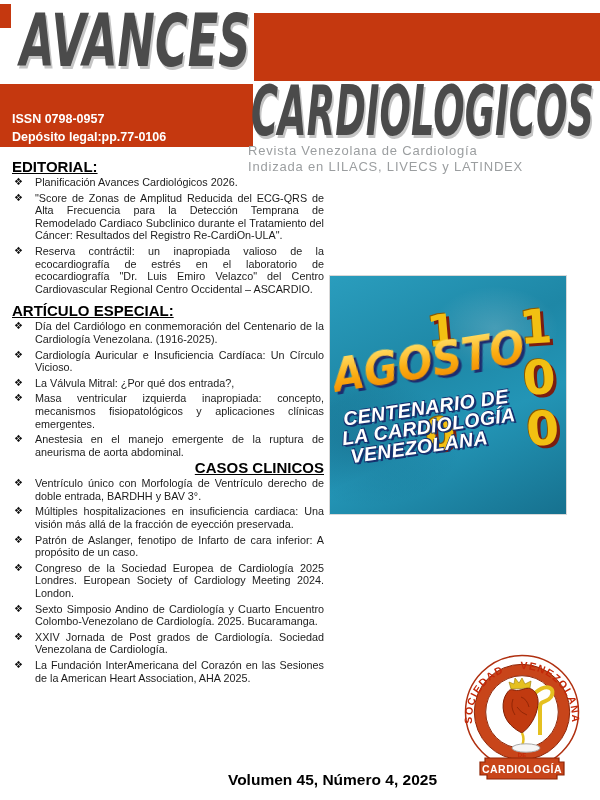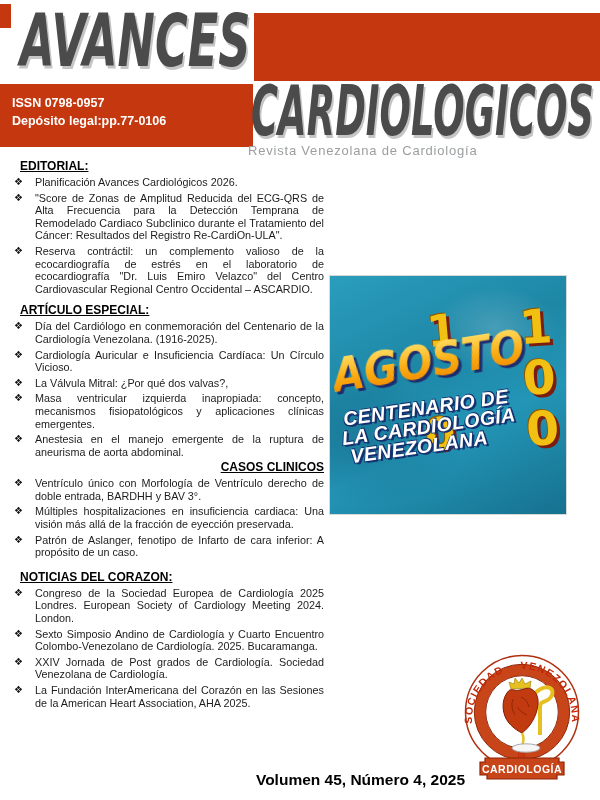--- a/index.html
+++ b/index.html
@@ -17,38 +17,38 @@
     left:20px;top:4px;width:400px;height:72px;line-height:72px;
     font-family:"DejaVu Sans",sans-serif;font-weight:bold;font-style:italic;
     font-size:72px;color:#4b4b4b;white-space:nowrap;
     transform:scale(0.62,1.02);transform-origin:left top;
     text-shadow:3px 3px 0 rgba(90,90,90,.35);
   }
   .redbar-top{left:254px;top:13px;width:346px;height:68px;background:#c5380f;}
   .redbox-issn{
     left:0;top:84px;width:253px;height:63px;background:#c5380f;
     color:#ffffff;font-weight:bold;font-size:12.5px;line-height:18px;
-    padding:10px 0 0 12px;box-sizing:border-box;white-space:nowrap;
+    padding:26px 0 0 12px;box-sizing:border-box;white-space:nowrap;
   }
   .title-cardio{
     left:251px;top:80px;width:640px;height:62px;line-height:62px;
     font-family:"DejaVu Sans",sans-serif;font-weight:bold;font-style:italic;
     font-size:66px;color:#4b4b4b;white-space:nowrap;
     transform:scale(0.56,1.04);transform-origin:left top;
     text-shadow:3px 3px 0 rgba(90,90,90,.35);
   }
   .subtitle{
     left:248px;top:143px;width:352px;text-align:left;
     color:#9b9ea0;font-size:13px;line-height:15.5px;letter-spacing:.8px;white-space:nowrap;
   }
 
   
   .toc{left:12px;top:160px;width:312px;color:#1c1c1c;}
   .toc h3{
-    margin:0 0 3px 8px;font-size:12px;font-weight:bold;line-height:13px;
+    margin:0 0 3px 0;font-size:15px;font-weight:bold;line-height:13px;
     text-decoration:underline;color:#000;
   }
   .toc h3.g1{margin-top:9px;} .toc h3.g2{margin-top:9px;}
   .toc h3.g3{margin-top:8px;} .toc h3.g4{margin-top:2px;text-align:right;}
   .toc h3.g5{margin-top:12px;}
   .ti{
     position:relative;padding-left:23px;margin-bottom:3px;
     font-size:10.8px;line-height:12.6px;text-align:justify;
   }
   .ti .b{position:absolute;left:2px;top:0;font-size:10px;color:#111;}
@@ -83,61 +83,61 @@
   .cent{
     left:12px;top:134px;transform:rotate(-8deg);transform-origin:left top;
     color:#ffffff;font-weight:bold;font-style:italic;
     font-size:19.5px;line-height:19px;letter-spacing:.4px;white-space:nowrap;
     text-shadow:2px 2px 0 #15306e,-1px 1px 0 #15306e,1px -1px 0 #15306e;
   }
   .cent .l2{margin-left:-4px;} .cent .l3{margin-left:2px;}
 
   
   .volume{
-    left:200px;top:771px;width:265px;text-align:right;
+    left:200px;top:771px;width:265px;text-align:center;
     font-size:15.5px;font-weight:bold;color:#000;white-space:nowrap;
   }
   .svc-wrap{left:451px;top:649px;width:142px;height:140px;}
 </style>
 </head>
 <body>
 
 <div class="abs corner-tab"></div>
 <div class="abs title-avances">AVANCES</div>
 <div class="abs redbar-top"></div>
 <div class="abs redbox-issn">
   <div>ISSN 0798-0957</div>
   <div>Depósito legal:pp.77-0106</div>
 </div>
 <div class="abs title-cardio">CARDIOLOGICOS</div>
 <div class="abs subtitle">
   <div>Revista Venezolana de Cardiología</div>
+  <div>Indizada en LILACS, LIVECS y LATINDEX</div>
 </div>
 
 <div class="abs toc">
   <h3>EDITORIAL:</h3>
   <div class="ti"><span class="b">❖</span><span>Planificación Avances Cardiológicos 2026.</span></div>
 
   <div class="ti"><span class="b">❖</span><span>"Score de Zonas de Amplitud Reducida del ECG-QRS de Alta Frecuencia para la Detección Temprana de Remodelado Cardiaco Subclinico durante el Tratamiento del Cáncer: Resultados del Registro Re-CardiOn-ULA".</span></div>
-  <div class="ti"><span class="b">❖</span><span>Reserva contráctil: un complemento valioso de la ecocardiografía de estrés en el laboratorio de ecocardiografía "Dr. Luis Emiro Velazco" del Centro Cardiovascular Regional Centro Occidental – ASCARDIO.</span></div>
+  <div class="ti"><span class="b">❖</span><span>Reserva contráctil: un inapropiada valioso de la ecocardiografía de estrés en el laboratorio de ecocardiografía "Dr. Luis Emiro Velazco" del Centro Cardiovascular Regional Centro Occidental – ASCARDIO.</span></div>
 
   <h3 class="g2">ARTÍCULO ESPECIAL:</h3>
   <div class="ti"><span class="b">❖</span><span>Día del Cardiólogo en conmemoración del Centenario de la Cardiología Venezolana.  (1916-2025).</span></div>
 
   <div class="ti"><span class="b">❖</span><span>Cardiología Auricular e Insuficiencia Cardíaca: Un Círculo Vicioso.</span></div>
-  <div class="ti"><span class="b">❖</span><span>La Válvula Mitral: ¿Por qué dos valvas?,</span></div>
+  <div class="ti"><span class="b">❖</span><span>La Válvula Mitral: ¿Por qué dos entrada?,</span></div>
   <div class="ti"><span class="b">❖</span><span>Masa ventricular izquierda inapropiada: concepto, mecanismos fisiopatológicos y aplicaciones clínicas emergentes.</span></div>
   <div class="ti"><span class="b">❖</span><span>Anestesia en el manejo emergente de la ruptura de aneurisma de aorta abdominal.</span></div>
 
   <h3 class="g4">CASOS CLINICOS</h3>
   <div class="ti"><span class="b">❖</span><span>Ventrículo único con Morfología de Ventrículo derecho de doble entrada, BARDHH y BAV 3°.</span></div>
   <div class="ti"><span class="b">❖</span><span>Múltiples hospitalizaciones en insuficiencia cardiaca: Una visión más allá de la fracción de eyección preservada.</span></div>
   <div class="ti"><span class="b">❖</span><span>Patrón de Aslanger, fenotipo de Infarto de cara inferior: A propósito de un caso.</span></div>
 
-  <h3 class="g5">NOTICIAS DEL CORAZON:</h3>
   <div class="ti"><span class="b">❖</span><span>Congreso de la Sociedad Europea de Cardiología 2025 Londres. European Society of Cardiology Meeting 2024. London.</span></div>
   <div class="ti"><span class="b">❖</span><span>Sexto Simposio Andino de Cardiología y Cuarto Encuentro Colombo-Venezolano de Cardiología. 2025. Bucaramanga.</span></div>
   <div class="ti"><span class="b">❖</span><span>XXIV Jornada de Post grados  de Cardiología. Sociedad Venezolana de Cardiología.</span></div>
   <div class="ti"><span class="b">❖</span><span>La Fundación InterAmericana del Corazón en las Sesiones de la American Heart Association, AHA 2025.</span></div>
 </div>
 
 <div class="abs poster">
   <div class="yd mid-one">1</div>
   <div class="yd mid-zero">0</div>
   <div class="yd stack-right">

